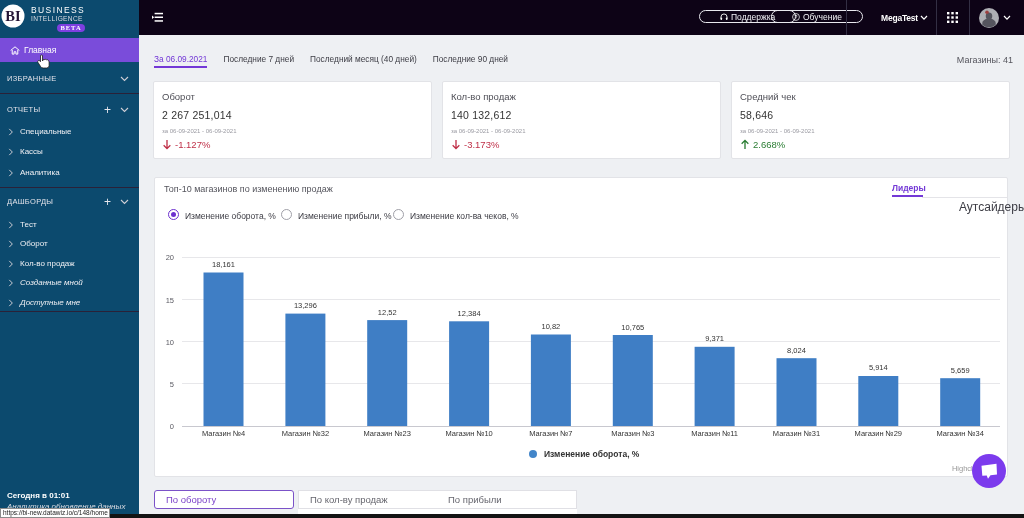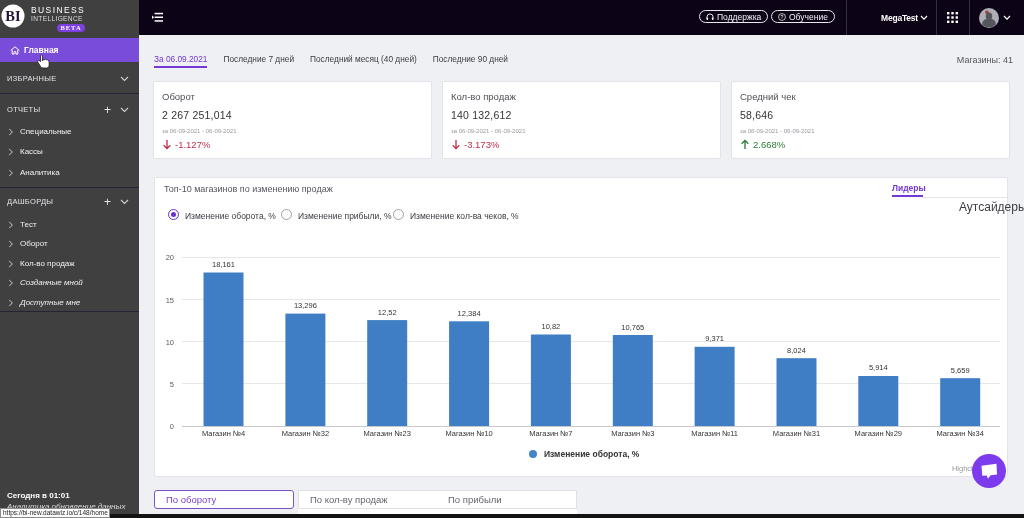--- a/index.html
+++ b/index.html
@@ -1,23 +1,23 @@
 <!DOCTYPE html>
 <html><head>
 <meta charset="utf-8">
 <style>
 * { margin:0; padding:0; box-sizing:border-box; }
 html,body { width:1024px; height:518px; overflow:hidden; font-family:"Liberation Sans", sans-serif; background:#eef0f3; }
 .abs { position:absolute; }
 
 #topbar { position:absolute; left:139px; top:0; width:885px; height:35px; background:#0d0316; }
 .vdiv { position:absolute; top:0; width:1px; height:35px; background:#332f44; }
-.pill { position:absolute; top:10px; height:13px; border:1px solid #e8e8ee; border-radius:7px; color:#f2f2f6; font-size:8.5px; display:flex; align-items:center; padding:0 6px; gap:3px; }
-
-#sidebar { position:absolute; left:0; top:0; width:139px; height:518px; background:#404040; color:#e9e9ee; }
+.pill { position:absolute; top:10px; height:13px; border:1px solid #e8e8ee; border-radius:7px; color:#f2f2f6; font-size:8.5px; display:flex; align-items:center; padding:0 20px; gap:3px; }
+
+#sidebar { position:absolute; left:0; top:0; width:139px; height:518px; background:#0c4a6e; color:#e9e9ee; }
 #active-row { position:absolute; left:0; top:38px; width:139px; height:24px; background:#7a4cda; }
 .sec-h { position:absolute; left:7px; font-size:7.5px; letter-spacing:0.3px; color:#e3e3ea; }
 .sub-i { position:absolute; left:20px; font-size:8px; color:#f0f0f4; }
 .chev-r { position:absolute; }
 
 #tabsrow { position:absolute; left:154px; top:54px; height:14px; display:flex; gap:16px; font-size:8.3px; color:#3c3c44; }
 #cards { position:absolute; left:153px; top:81px; width:857px; height:78px; display:flex; gap:10px; }
 .card { flex:1; background:#fff; border:1px solid #e2e3e7; border-radius:2px; padding:9px 8px 0 8px; }
 .card .t { font-size:9.5px; color:#4e4e56; }
 .card .v { font-size:10.5px; color:#333; margin-top:7px; letter-spacing:0.2px; }
@@ -96,21 +96,21 @@
     <text x="12" y="17" text-anchor="middle" font-family="Liberation Serif" font-size="14.5" font-weight="bold" fill="#241535">BI</text>
   </svg>
   <div class="abs" style="left:31px;top:5px;font-size:8.5px;letter-spacing:1.4px;color:#fff;">BUSINESS</div>
   <div class="abs" style="left:31px;top:15px;font-size:6.6px;letter-spacing:0.35px;color:#dcdce2;">INTELLIGENCE</div>
   <div class="abs" style="left:57px;top:24px;width:28px;height:7.5px;background:#7e3fe0;border-radius:4px;text-align:center;font-family:'Liberation Serif',serif;font-weight:bold;font-size:6.5px;line-height:7.5px;color:#fff;letter-spacing:1px;">BETA</div>
   <div id="active-row">
     <svg class="abs" style="left:10px;top:8px" width="10" height="9" viewBox="0 0 11 10">
       <path d="M1 4.7 L5.5 0.9 L10 4.7" stroke="#fff" stroke-width="1.1" fill="none" stroke-linecap="round" stroke-linejoin="round"></path>
       <path d="M2.4 4.4 V9 H4.5 V6.4 H6.5 V9 H8.6 V4.4" stroke="#fff" stroke-width="1.1" fill="none" stroke-linejoin="round"></path>
     </svg>
-    <div class="abs" style="left:24px;top:7px;font-size:8.5px;color:#fff;font-weight:bold;">Главная</div>
+    <div class="abs" style="left:24px;top:7px;font-size:8.5px;color:#fff;">Главная</div>
   </div>
   <svg class="abs" style="left:36px;top:54px;z-index:30" width="14" height="15" viewBox="0 0 14 15">
     <path d="M4.5 1.5 q1 -1 2 0 l0 5.5 l0.5 -1 q0.8 -1 1.8 -0.4 q0.9 -0.6 1.8 0.2 q1 -0.4 1.7 0.6 q0.8 0.3 0.8 1.6 l0 3.5 q0 2.5 -2.5 2.5 l-3.5 0 q-1.5 0 -2.5 -1.5 l-2.6 -4 q-0.8 -1.2 0.3 -1.9 q0.9 -0.5 1.7 0.4 l0.5 0.7 Z" fill="#fff" stroke="#1a1a1a" stroke-width="0.8"></path>
   </svg>
   <div class="sec-h" style="top:74px;">ИЗБРАННЫЕ</div>
   <svg class="chev-r" style="left:120px;top:76px" width="9" height="6" viewBox="0 0 9 6">
       <polyline points="1,1 4.5,4.5 8,1" stroke="#cfcfd6" stroke-width="1.1" fill="none"></polyline>
     </svg>
   <div class="abs" style="left:0;top:93px;width:139px;height:1px;background:#2a2138;"></div>
   <div class="sec-h" style="top:105px;">ОТЧЕТЫ</div>

